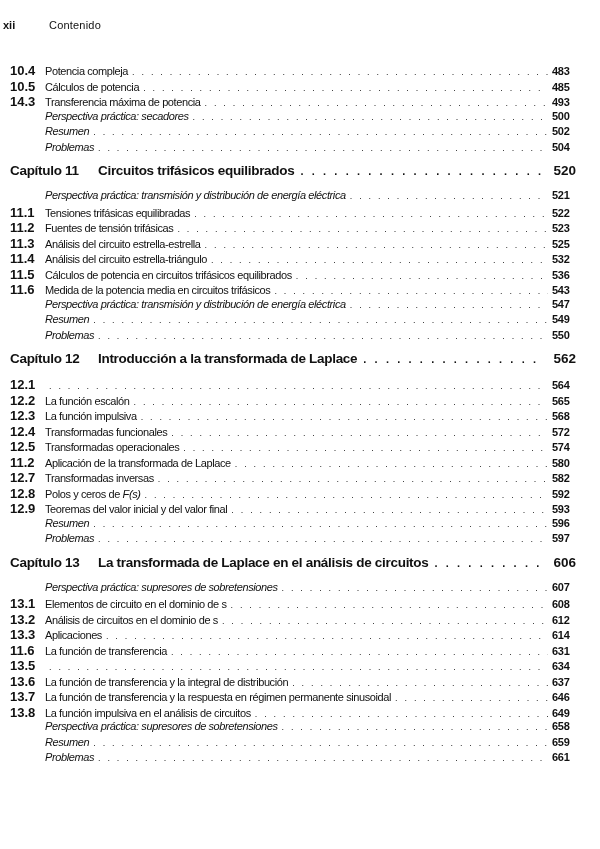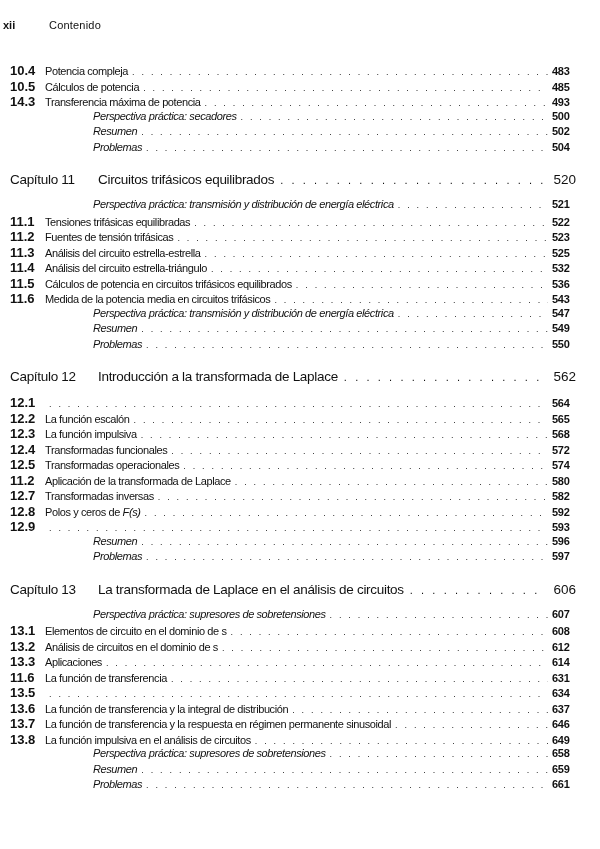--- a/index.html
+++ b/index.html
@@ -17,30 +17,30 @@
   .toc { position: absolute; left: 10px; top: 63px; width: 566px; }
   .row {
     display: flex; align-items: baseline; height: 15.5px;
     font-size: 11px; transform-origin: left;
   }
   .row .num { width: 35px; font-weight: bold; font-size: 13px; flex: none; }
   .row .title {
     flex: none; white-space: nowrap; font-stretch: condensed;
     letter-spacing: -0.4px;
   }
-  .row .title.it { font-style: italic; margin-left: 48px; }
+  .row .title.it { font-style: italic; }
   .row .dots {
     flex: 1; overflow: hidden; white-space: nowrap; margin: 0 4px 0 4px;
     color: #222; letter-spacing: 2.2px; font-size: 9px;
   }
   .row .page { flex: none; width: 24px; letter-spacing: -0.3px; font-weight: bold; }
 
   .chap {
-    display: flex; align-items: baseline; font-weight: normal;
-    font-size: 13.5px; height: 22px; margin-top: 16px; margin-bottom: 4px;
+    display: flex; align-items: baseline; font-weight: bold;
+    font-size: 13.5px; height: 22px; margin-top: 7px; margin-bottom: 4px;
   }
   .chap .clabel { width: 88px; flex: none; letter-spacing: -0.3px; }
   .chap .ctitle { flex: none; white-space: nowrap; letter-spacing: -0.3px; }
   .chap .dots {
     flex: 1; overflow: hidden; white-space: nowrap; margin: 0 6px;
     letter-spacing: 2.6px; font-size: 11px;
   }
   .chap .page { width: 26px; text-align: right; flex: none; }
 </style>
 </head>
@@ -202,20 +202,21 @@
       <span class="page">582</span>
     </div>
     <div class="row">
       <span class="num">12.8</span>
       <span class="title">Polos y ceros de <i>F(s)</i></span>
       <span class="dots">. . . . . . . . . . . . . . . . . . . . . . . . . . . . . . . . . . . . . . . . . . . . . . . . . . . . . . . . . . . . . . . . . . . . . . . . . . . . . . . . . . . . . . . . . . . . . . . . . . . . . . . . . . . . . . . . . . . . . . . . . . . . . . . . . . . . . . . . . . . . . . . . . . . . . . . . . . . . . . . . . . . . . . . . . . . . . . . . . . . . . . . . . . . . . . . . . . . . . . . .</span>
       <span class="page">592</span>
     </div>
     <div class="row">
       <span class="num">12.9</span>
+      <span class="title">Teoremas del valor inicial y del valor final</span>
       <span class="dots">. . . . . . . . . . . . . . . . . . . . . . . . . . . . . . . . . . . . . . . . . . . . . . . . . . . . . . . . . . . . . . . . . . . . . . . . . . . . . . . . . . . . . . . . . . . . . . . . . . . . . . . . . . . . . . . . . . . . . . . . . . . . . . . . . . . . . . . . . . . . . . . . . . . . . . . . . . . . . . . . . . . . . . . . . . . . . . . . . . . . . . . . . . . . . . . . . . . . . . . .</span>
       <span class="page">593</span>
     </div>
     <div class="row">
       <span class="num"></span>
       <span class="title it">Resumen</span>
       <span class="dots">. . . . . . . . . . . . . . . . . . . . . . . . . . . . . . . . . . . . . . . . . . . . . . . . . . . . . . . . . . . . . . . . . . . . . . . . . . . . . . . . . . . . . . . . . . . . . . . . . . . . . . . . . . . . . . . . . . . . . . . . . . . . . . . . . . . . . . . . . . . . . . . . . . . . . . . . . . . . . . . . . . . . . . . . . . . . . . . . . . . . . . . . . . . . . . . . . . . . . . . .</span>
       <span class="page">596</span>
     </div>
     <div class="row">

